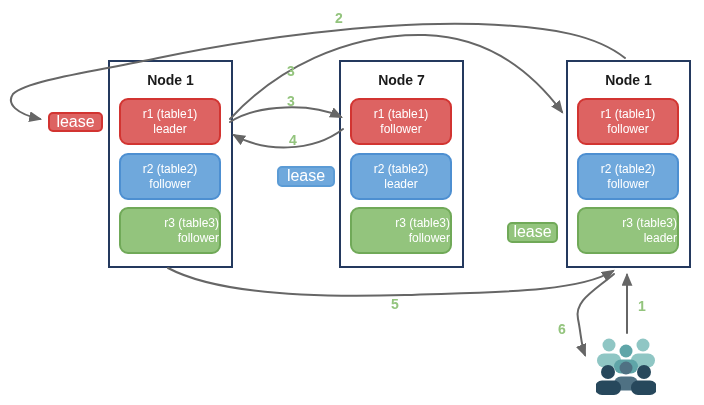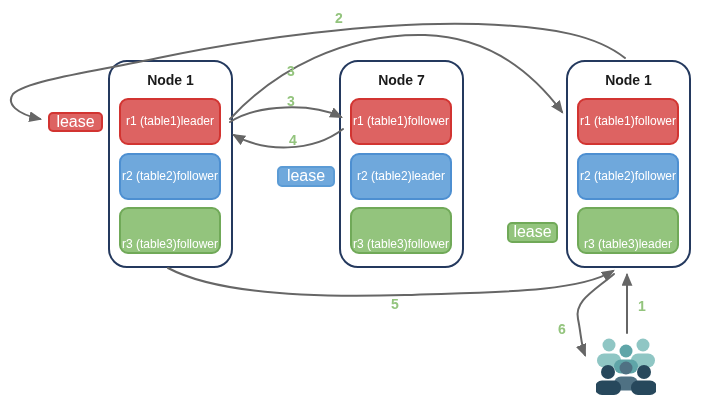--- a/index.html
+++ b/index.html
@@ -3,33 +3,33 @@
 <meta charset="utf-8">
 <style>
   html,body{margin:0;padding:0;background:#fff;}
   .canvas{
     position:relative;width:704px;height:405px;background:#ffffff;
     font-family:"Liberation Sans",sans-serif;overflow:hidden;
   }
   .arrow-layer{position:absolute;left:0;top:0;width:704px;height:405px;pointer-events:none;z-index:3;}
   .node{
     position:absolute;box-sizing:border-box;width:125px;height:208px;background:#ffffff;
-    border:2px solid #24395e;border-radius:19px;z-index:1;
+    border:2px solid #24395e;border-radius:0;z-index:1;
   }
   .node-1{left:108px;top:60px;}
   .node-2{left:339px;top:60px;}
   .node-3{left:566px;top:60px;}
   .node-title{
     position:absolute;top:10px;left:0;right:0;text-align:center;
     font-size:14px;font-weight:bold;color:#1b1b1b;
   }
   .replica{
     position:absolute;box-sizing:border-box;left:9px;width:102px;height:47px;
     border:2px solid;border-radius:9px;color:#ffffff;font-size:12px;line-height:1.25;
-    display:flex;align-items:center;justify-content:center;text-align:center;
+    display:flex;flex-direction:column;align-items:center;justify-content:center;text-align:center;
   }
   .rep-1{top:36px;} .rep-2{top:91px;} .rep-3{top:145px;}
   .rep-red{background:#dd6362;border-color:#d23431;}
   .rep-blue{background:#6fa8dc;border-color:#4d8fd1;text-align:right;}
   .rep-green{background:#93c47d;border-color:#70a958;align-items:flex-end;}
   .lease{
     position:absolute;box-sizing:border-box;border:2px solid;border-radius:5px;
     color:#ffffff;font-size:16px;text-align:center;line-height:15px;z-index:2;
   }
   .lease-red{left:48px;top:112px;width:55px;height:20px;background:#dd6362;border-color:#d23431;}

